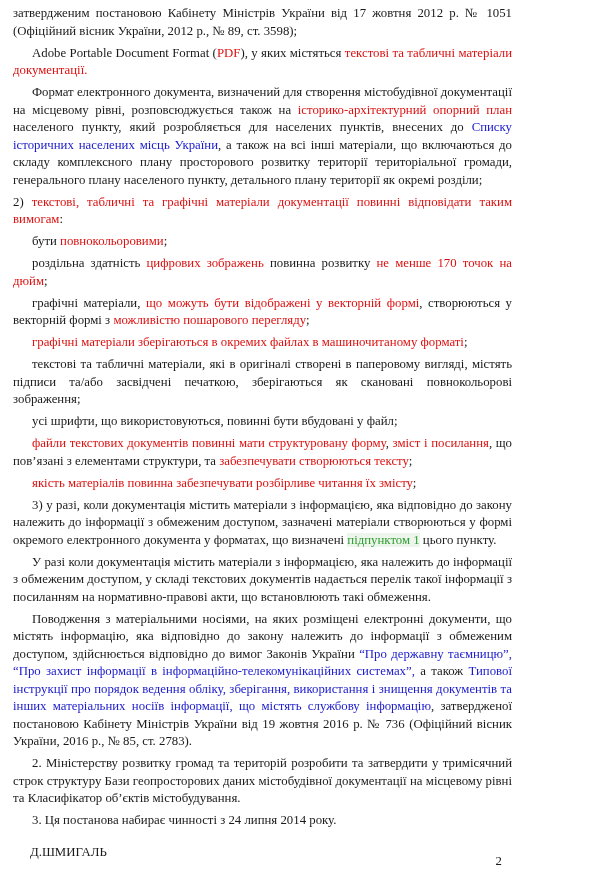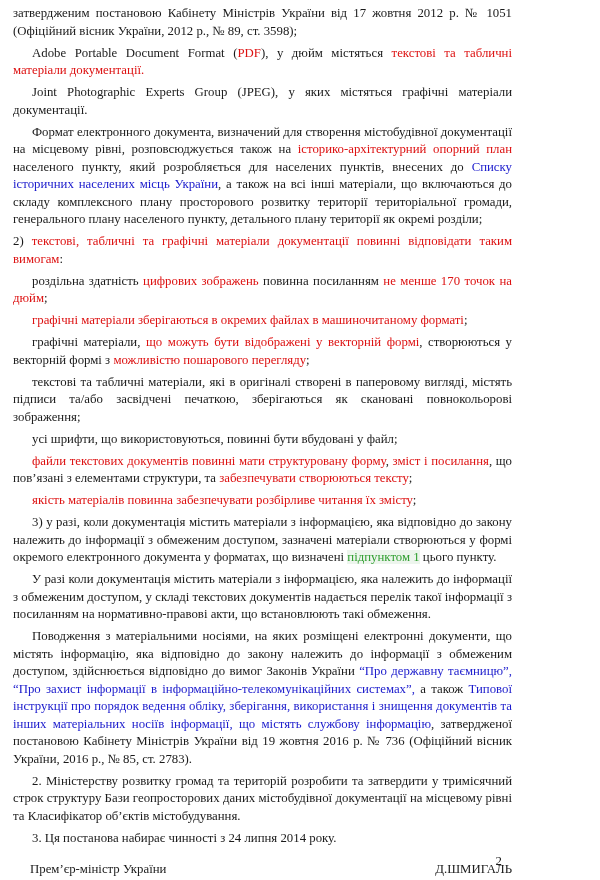--- a/index.html
+++ b/index.html
@@ -23,38 +23,37 @@
   .run.green-link { color:var(--link_green, #2f9e2f); background:var(--link_green_bg, #edf5ed); cursor:pointer; }
   .signature { display:flex; justify-content:space-between; margin:14px 0 0 17px; }
   .index-note { margin:22px 0 0 59px; }
   .page-number { position:absolute; right:14px; top:853px; }
 </style>
 </head>
 <body>
 
 <div class="page">
   <p class="para"><span class="run normal">затвердженим постановою Кабінету Міністрів України від 17 жовтня 2012 р. № 1051 (Офіційний вісник України, 2012 р., № 89, ст. 3598);</span></p>
-  <p class="para indent"><span class="run normal">Adobe Portable Document Format (</span><span class="run red">PDF</span><span class="run normal">), у дюйм містяться </span><span class="run red">текстові та табличні матеріали документації.</span></p>
-  <p class="para indent"><span class="run normal">Joint Photographic Experts Group (JPEG), у яких містяться графічні матеріали документації.</span></p>
+  <p class="para indent"><span class="run normal">Adobe Portable Document Format (</span><span class="run red">PDF</span><span class="run normal">), у яких містяться </span><span class="run red">текстові та табличні матеріали документації.</span></p>
   <p class="para indent"><span class="run normal">Формат електронного документа, визначений для створення містобудівної документації на місцевому рівні, розповсюджується також на </span><span class="run red">історико-архітектурний опорний план</span><span class="run normal"> населеного пункту, який розробляється для населених пунктів, внесених до </span><span class="run blue-link">Списку історичних населених місць України</span><span class="run normal">, а також на всі інші матеріали, що включаються до складу комплексного плану просторового розвитку території територіальної громади, генерального плану населеного пункту, детального плану території як окремі розділи;</span></p>
   <p class="para"><span class="run normal">2) </span><span class="run red">текстові, табличні та графічні матеріали документації повинні відповідати таким вимогам</span><span class="run normal">:</span></p>
-  <p class="para indent"><span class="run normal">роздільна здатність </span><span class="run red">цифрових зображень</span><span class="run normal"> повинна посиланням </span><span class="run red">не менше 170 точок на дюйм</span><span class="run normal">;</span></p>
+  <p class="para indent"><span class="run normal">бути </span><span class="run red">повнокольоровими</span><span class="run normal">;</span></p>
+  <p class="para indent"><span class="run normal">роздільна здатність </span><span class="run red">цифрових зображень</span><span class="run normal"> повинна розвитку </span><span class="run red">не менше 170 точок на дюйм</span><span class="run normal">;</span></p>
+  <p class="para indent"><span class="run normal">графічні матеріали, </span><span class="run red">що можуть бути відображені у векторній формі</span><span class="run normal">, створюються у векторній формі з </span><span class="run red">можливістю пошарового перегляду</span><span class="run normal">;</span></p>
   <p class="para indent"><span class="run red">графічні матеріали зберігаються в окремих файлах в машиночитаному форматі</span><span class="run normal">;</span></p>
-  <p class="para indent"><span class="run normal">графічні матеріали, </span><span class="run red">що можуть бути відображені у векторній формі</span><span class="run normal">, створюються у векторній формі з </span><span class="run red">можливістю пошарового перегляду</span><span class="run normal">;</span></p>
   <p class="para indent"><span class="run normal">текстові та табличні матеріали, які в оригіналі створені в паперовому вигляді, містять підписи та/або засвідчені печаткою, зберігаються як скановані повнокольорові зображення;</span></p>
   <p class="para indent"><span class="run normal">усі шрифти, що використовуються, повинні бути вбудовані у файл;</span></p>
   <p class="para indent"><span class="run red">файли текстових документів повинні мати структуровану форму</span><span class="run normal">, </span><span class="run red">зміст і посилання</span><span class="run normal">, що пов’язані з елементами структури, та </span><span class="run red">забезпечувати створюються тексту</span><span class="run normal">;</span></p>
   <p class="para indent"><span class="run red">якість матеріалів повинна забезпечувати розбірливе читання їх змісту</span><span class="run normal">;</span></p>
   <p class="para indent"><span class="run normal">3) у разі, коли документація містить матеріали з інформацією, яка відповідно до закону належить до інформації з обмеженим доступом, зазначені матеріали створюються у формі окремого електронного документа у форматах, що визначені </span><span class="run green-link">підпунктом 1</span><span class="run normal"> цього пункту.</span></p>
   <p class="para indent"><span class="run normal">У разі коли документація містить матеріали з інформацією, яка належить до інформації з обмеженим доступом, у складі текстових документів надається перелік такої інформації з посиланням на нормативно-правові акти, що встановлюють такі обмеження.</span></p>
   <p class="para indent"><span class="run normal">Поводження з матеріальними носіями, на яких розміщені електронні документи, що містять інформацію, яка відповідно до закону належить до інформації з обмеженим доступом, здійснюється відповідно до вимог Законів України </span><span class="run blue-link">“Про державну таємницю”,</span><span class="run normal"> </span><span class="run blue-link">“Про захист інформації в інформаційно-телекомунікаційних системах”,</span><span class="run normal"> а також </span><span class="run blue-link">Типової інструкції про порядок ведення обліку, зберігання, використання і знищення документів та інших матеріальних носіїв інформації, що містять службову інформацію</span><span class="run normal">, затвердженої постановою Кабінету Міністрів України від 19 жовтня 2016 р. № 736 (Офіційний вісник України, 2016 р., № 85, ст. 2783).</span></p>
   <p class="para indent"><span class="run normal">2. Міністерству розвитку громад та територій розробити та затвердити у тримісячний строк структуру Бази геопросторових даних містобудівної документації на місцевому рівні та Класифікатор об’єктів містобудування.</span></p>
   <p class="para indent"><span class="run normal">3. Ця постанова набирає чинності з 24 липня 2014 року.</span></p>
 
   <div class="signature">
-    <span>Прем’єр-міністр України</span>
     <span>Д.ШМИГАЛЬ</span>
   </div>
 
   <div class="index-note">Інд. 21</div>
 
   <div class="page-number">2</div>
 </div>
 
 </body></html>

